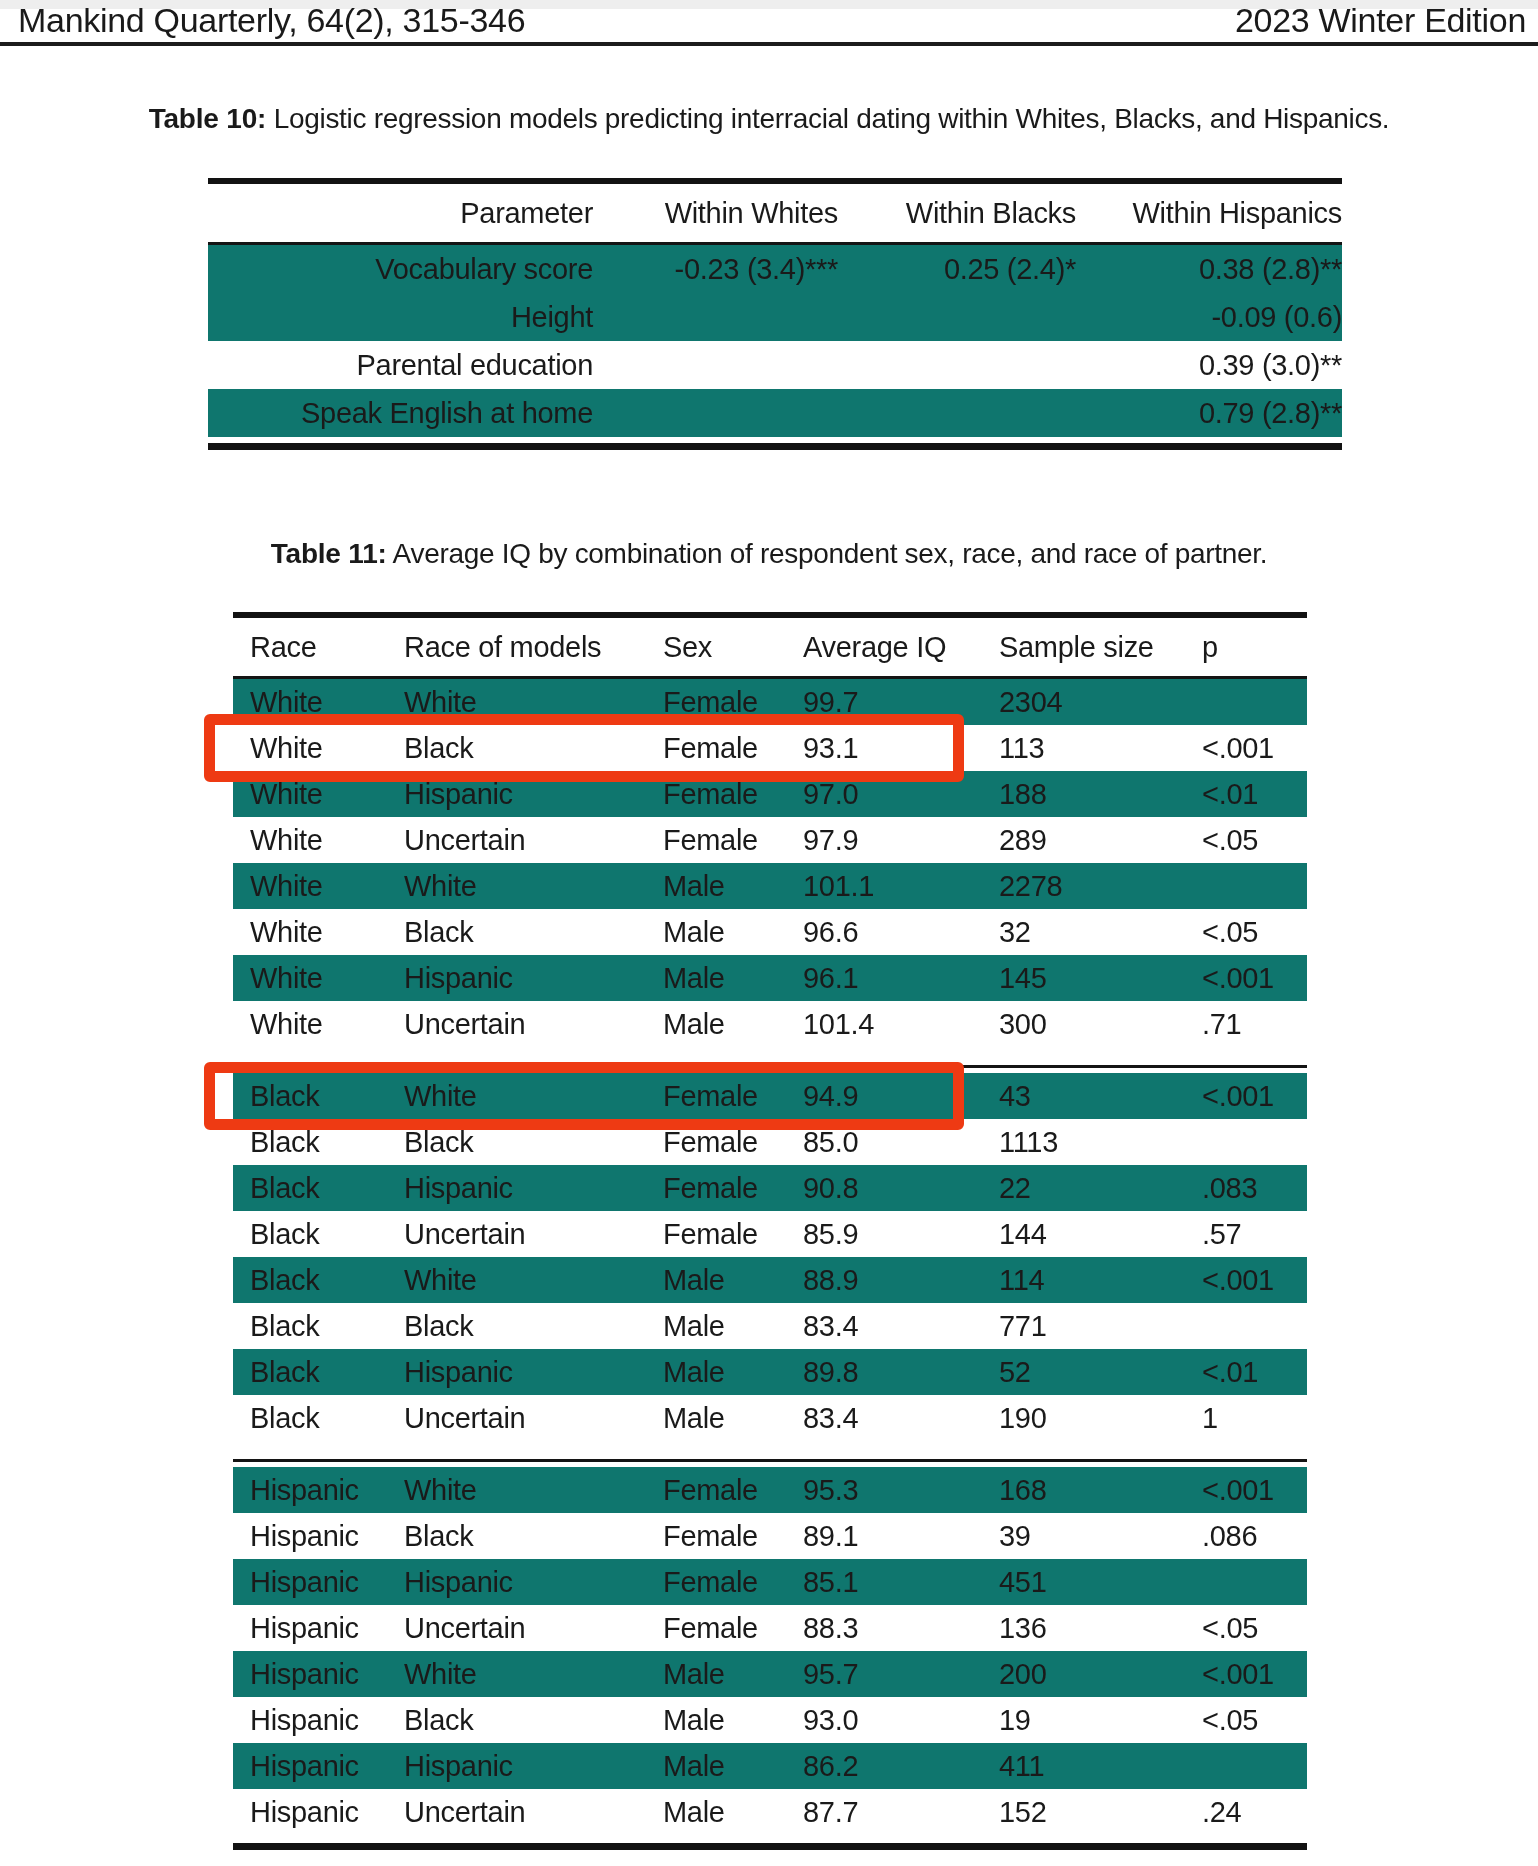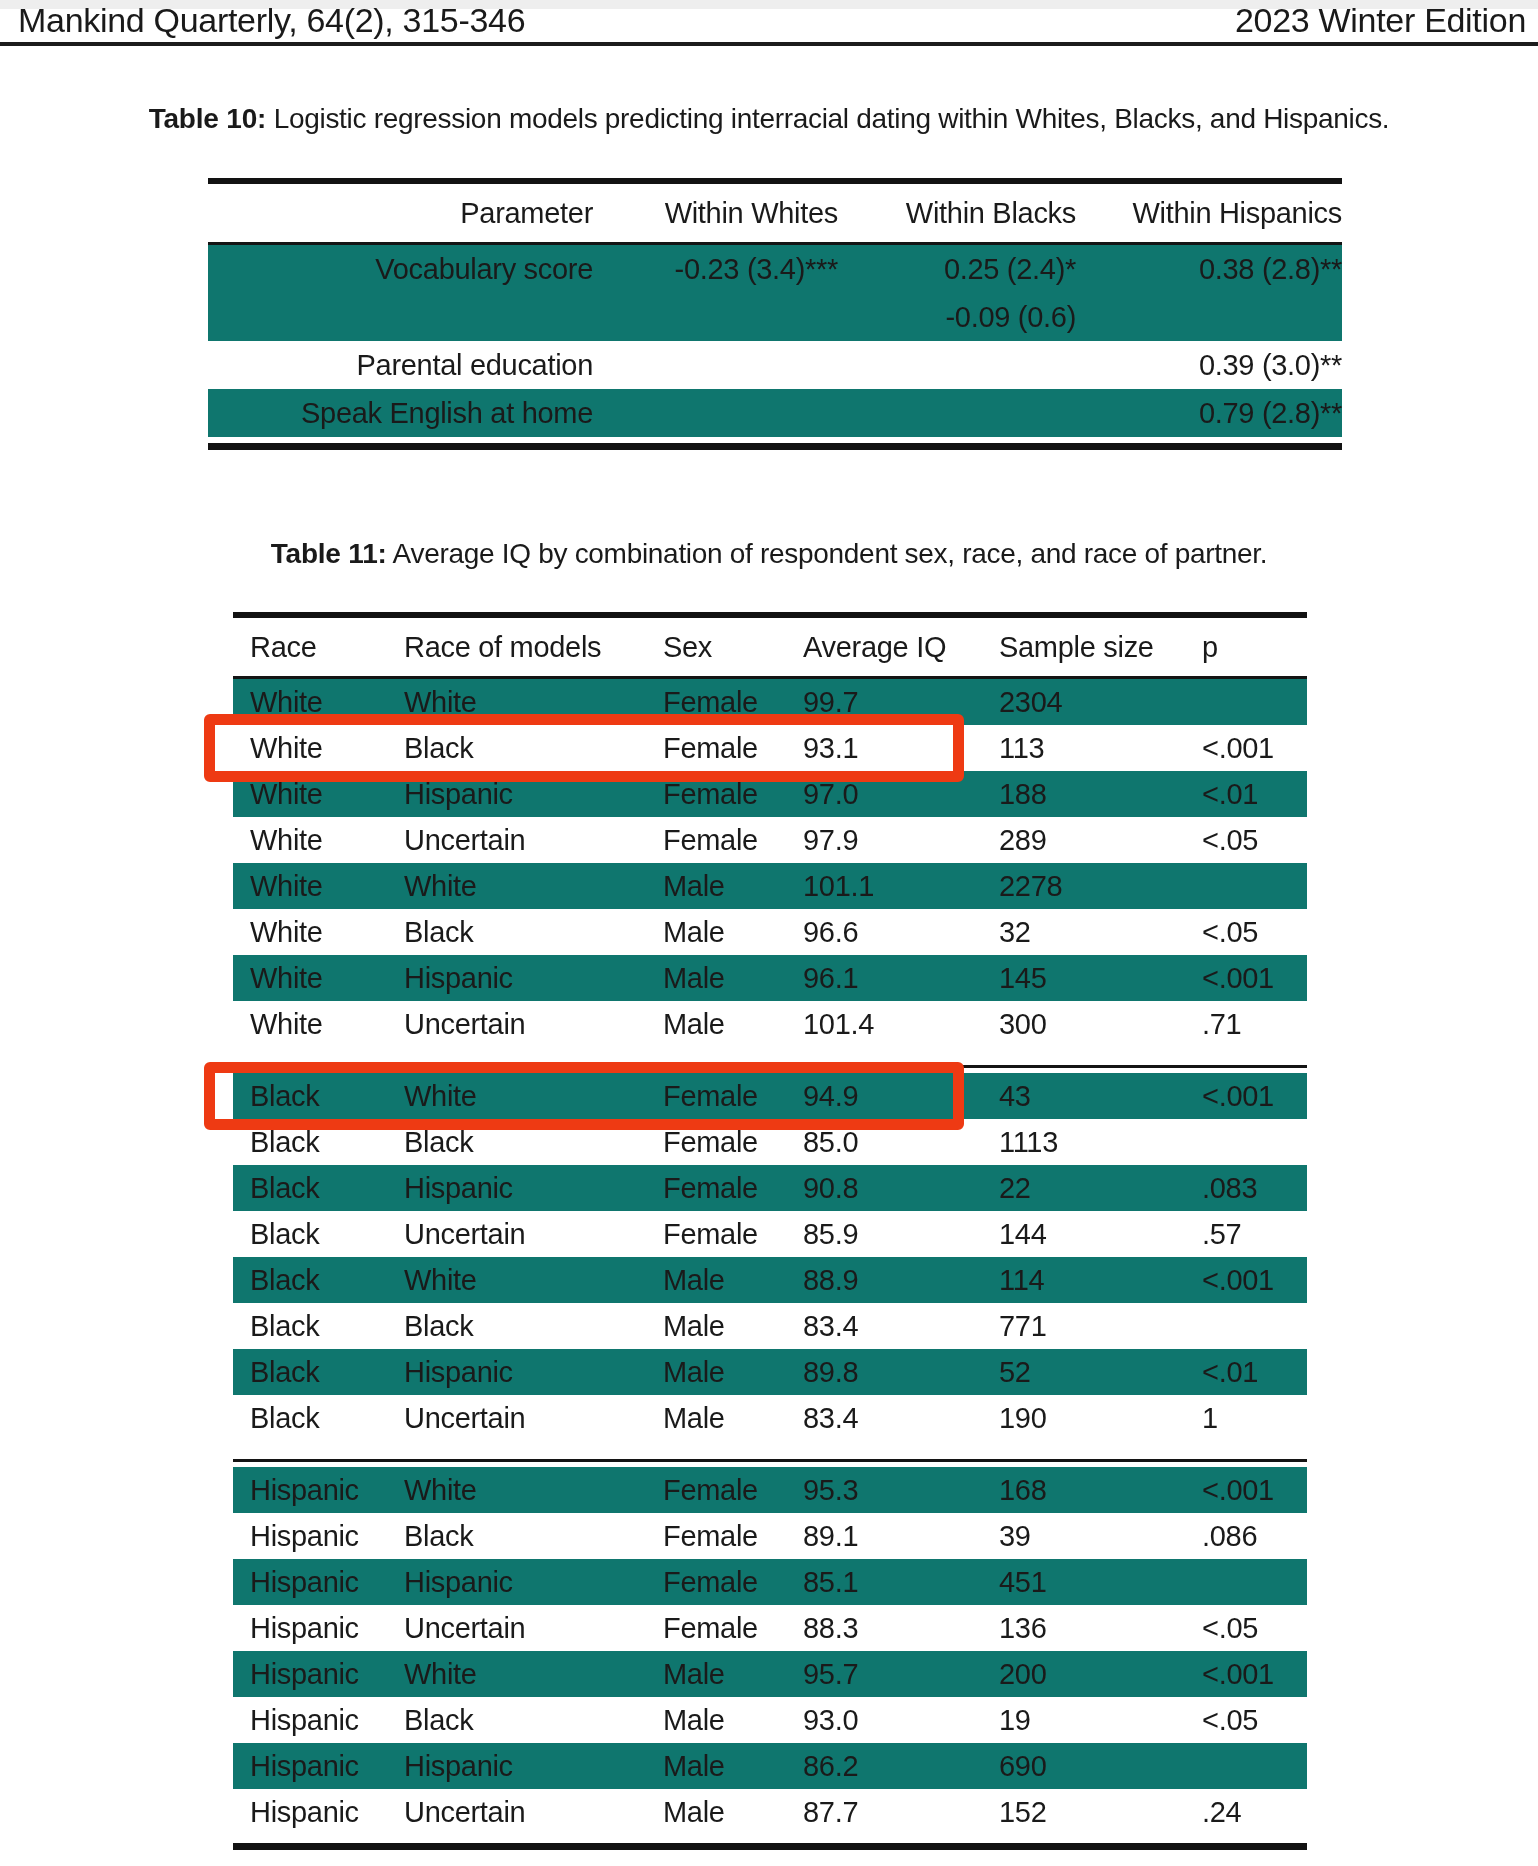--- a/index.html
+++ b/index.html
@@ -110,20 +110,21 @@
         <div class="cell">Within Hispanics</div>
       </div>
       <div class="hline"></div>
       <div class="trow shade">
         <div class="cell">Vocabulary score</div>
         <div class="cell">-0.23 (3.4)***</div>
         <div class="cell">0.25 (2.4)*</div>
         <div class="cell">0.38 (2.8)**</div>
       </div>
       <div class="trow shade">
+        <div class="cell">Height</div>
         <div class="cell"></div>
         <div class="cell"></div>
         <div class="cell">-0.09 (0.6)</div>
       </div>
       <div class="trow">
         <div class="cell">Parental education</div>
         <div class="cell"></div>
         <div class="cell"></div>
         <div class="cell">0.39 (3.0)**</div>
       </div>
@@ -323,21 +324,21 @@
         <div class="cell">Male</div>
         <div class="cell">93.0</div>
         <div class="cell">19</div>
         <div class="cell">&lt;.05</div>
       </div>
       <div class="trow shade">
         <div class="cell">Hispanic</div>
         <div class="cell">Hispanic</div>
         <div class="cell">Male</div>
         <div class="cell">86.2</div>
-        <div class="cell">690</div>
+        <div class="cell">411</div>
         <div class="cell"></div>
       </div>
       <div class="trow">
         <div class="cell">Hispanic</div>
         <div class="cell">Uncertain</div>
         <div class="cell">Male</div>
         <div class="cell">87.7</div>
         <div class="cell">152</div>
         <div class="cell">.24</div>
       </div>

